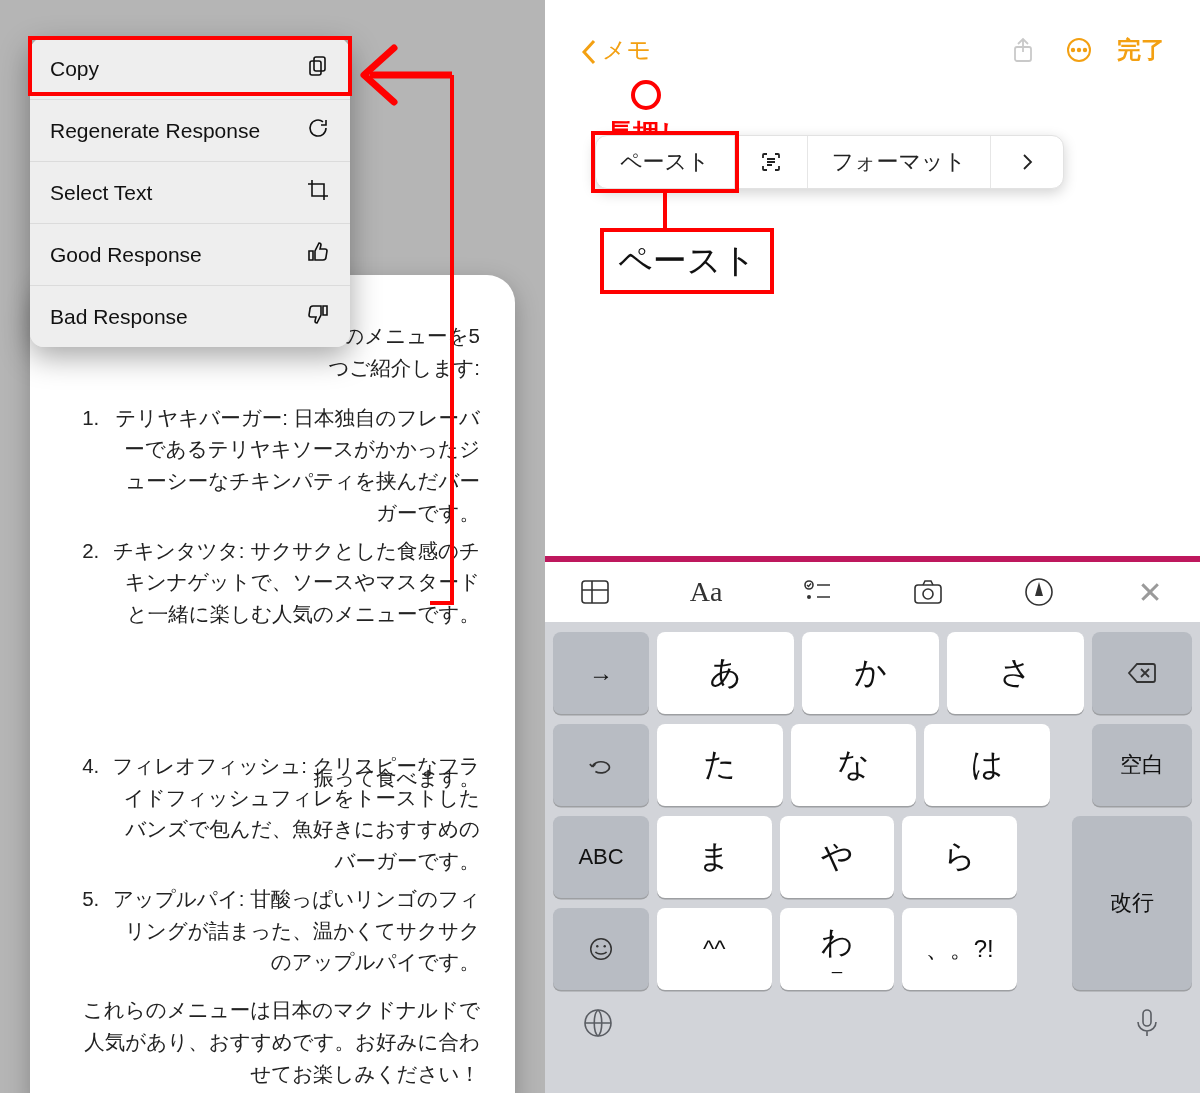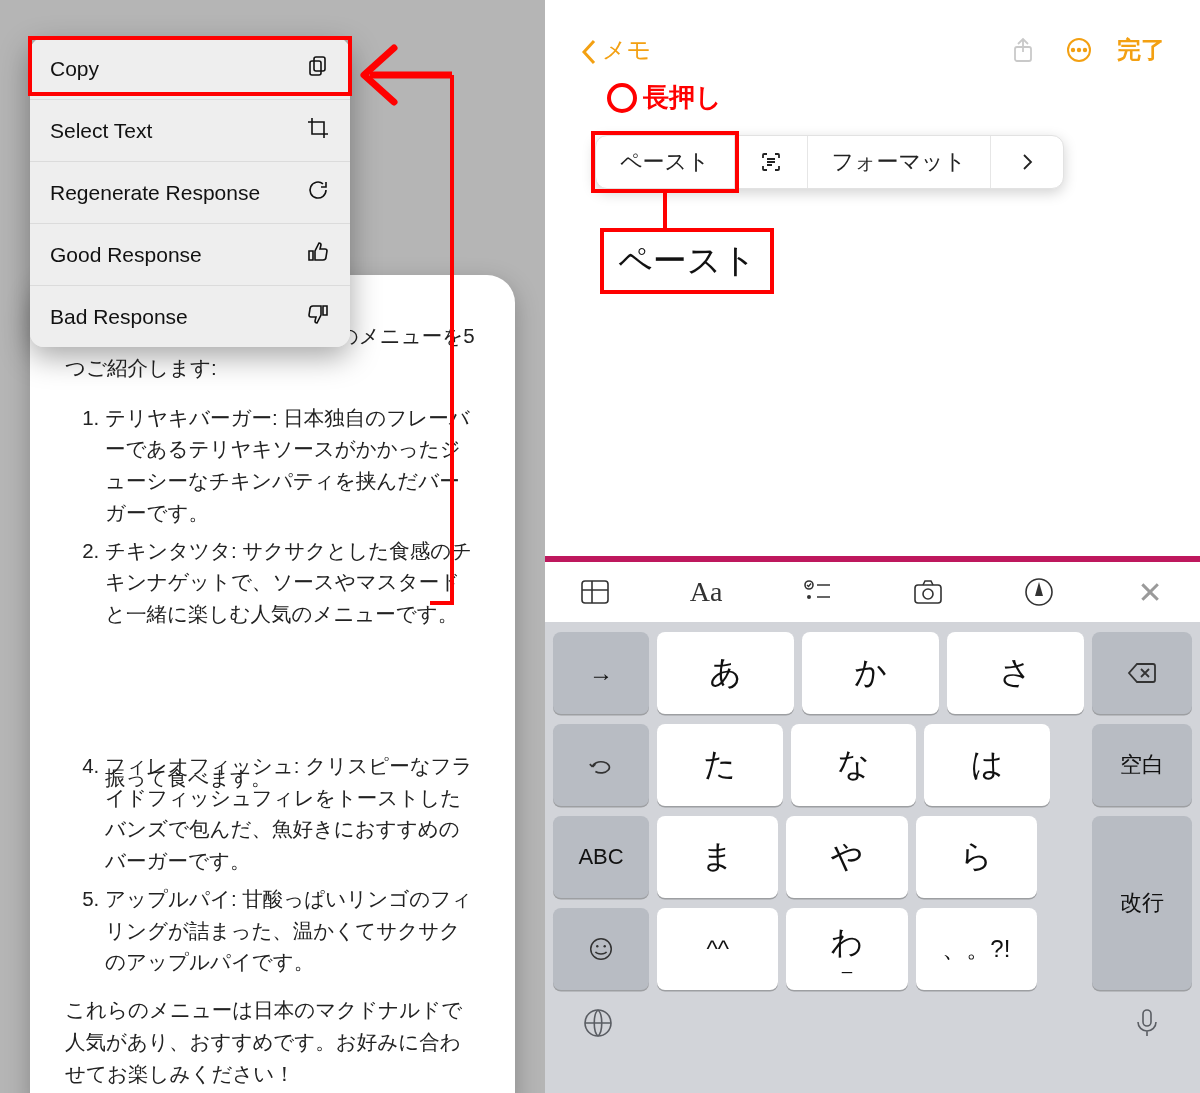--- a/index.html
+++ b/index.html
@@ -12,20 +12,21 @@
     overflow: hidden;
   }
 
   
   .left {
     width: 545px;
     height: 100%;
     background: #b5b5b5;
     position: relative;
     padding: 0;
+    text-align: right;
   }
   .context-menu {
     position: absolute;
     left: 30px;
     top: 38px;
     width: 320px;
     background: #eeeeee;
     border-radius: 14px;
     box-shadow: 0 10px 30px rgba(0,0,0,.35);
     overflow: hidden;
@@ -127,21 +128,21 @@
     display: flex; align-items: center;
     padding: 0 35px;
   }
   .back-group { display:flex; align-items:flex-end; color:#f3a012; font-size:24px; gap:2px; }
   .back-group svg { width:20px; height:28px; stroke:#f3a012; stroke-width:3; fill:none; }
   .hdr-spacer { flex:1; }
   .hdr-icon { margin-left: 28px; display:flex; align-items:center; justify-content:center; }
   .hdr-icon svg { width:28px; height:28px; }
   .done { color:#f3a012; font-size:24px; font-weight:600; margin-left:24px; }
   
-  .lp { position:absolute; top:80px; left:62px; display:flex; align-items:center; gap:6px; }
+  .lp { position:absolute; top:80px; left:62px; display:flex; align-items:center; gap:6px;flex-direction:column; }
   .lp .circle { width:30px; height:30px; border:4px solid #ff0000; border-radius:50%; }
   .lp .txt { color:#ff0000; font-size:26px; font-weight:700; }
 
   .context-bar {
     position:absolute;
     top: 135px; left: 50px;
     height:54px;
     background:#fff;
     border:1px solid #e2e2e2;
     border-radius:12px;
@@ -239,34 +240,34 @@
     <div class="item hl">
       <span>Copy</span>
       <span class="icon">
         <svg viewBox="0 0 24 24">
             <rect x="8" y="3" width="11" height="14" rx="2"></rect>
             <rect x="4" y="7" width="11" height="14" rx="2"></rect>
           </svg>
       </span>
     </div>
     <div class="item">
+      <span>Regenerate Response</span>
+      <span class="icon">
+        <svg viewBox="0 0 24 24">
+            <path d="M20 12a8 8 0 1 1-3-6.2"></path>
+            <path d="M20 4v5h-5"></path>
+          </svg>
+      </span>
+    </div>
+    <div class="item">
       <span>Select Text</span>
       <span class="icon">
         <svg viewBox="0 0 24 24">
             <path d="M6 2v16h16"></path>
             <path d="M2 6h16v16"></path>
-          </svg>
-      </span>
-    </div>
-    <div class="item">
-      <span>Regenerate Response</span>
-      <span class="icon">
-        <svg viewBox="0 0 24 24">
-            <path d="M20 12a8 8 0 1 1-3-6.2"></path>
-            <path d="M20 4v5h-5"></path>
           </svg>
       </span>
     </div>
     <div class="item">
       <span>Good Response</span>
       <span class="icon">
         <svg viewBox="0 0 24 24">
             <path d="M7 11v9H3v-9h4zm3 9h7a3 3 0 0 0 3-3l1-6a2 2 0 0 0-2-2h-5l1-4a2 2 0 0 0-2-2l-4 8v9z"></path>
           </svg>
       </span>
@@ -432,21 +433,21 @@
               </svg>
           </div>
           <div class="key kw-kana small">^^</div>
           <div class="key kw-kana" style="flex-direction:column; line-height:1;">
             <span>わ</span>
             <span style="font-size:18px; margin-top:-4px;">_</span>
           </div>
           <div class="key kw-kana small">、。?!</div>
         </div>
       </div>
-      <div class="key dark" style="width:100px; height:174px; font-size:22px;margin-left:47px;">改行</div>
+      <div class="key dark" style="width:120px; height:174px; font-size:22px;margin-left:47px;">改行</div>
     </div>
 
     <div class="bottom-bar">
       <div>
         <svg viewBox="0 0 34 34">
             <circle cx="17" cy="17" r="13"></circle>
             <path d="M4 17h26M17 4c5 4 5 22 0 26M17 4c-5 4-5 22 0 26"></path>
           </svg>
       </div>
       <div>

